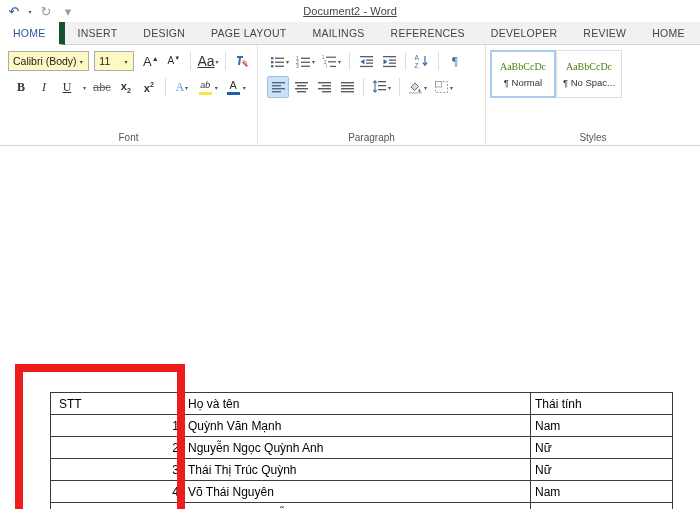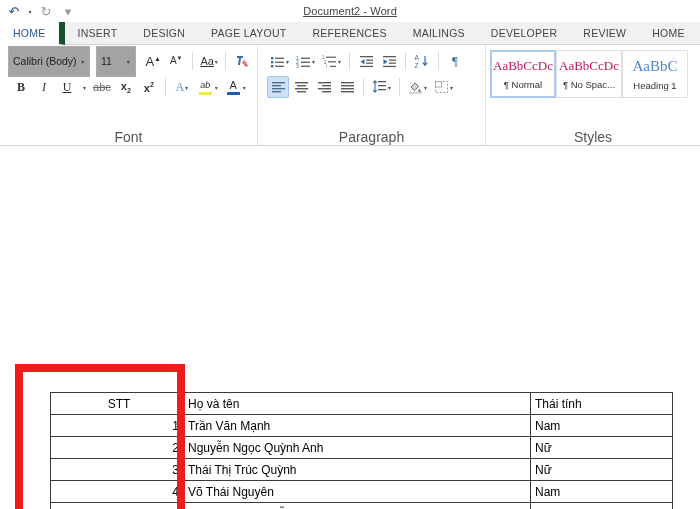--- a/index.html
+++ b/index.html
@@ -79,21 +79,21 @@
   .group {
     display: flex;
     flex-direction: column;
     position: relative;
     padding: 3px 4px 0 4px;
     border-right: 1px solid #e2e2e2;
   }
   .group-body { flex: 1; display: flex; flex-direction: column; justify-content: flex-start; }
   .group-label {
     height: 15px;
-    font-size: 14px;
+    font-size: 10px;
     color: #555;
     text-align: center;
     line-height: 15px;
     position: relative;
   }
   .row { display: flex; align-items: center; gap: 1px; }
   .row1 { height: 26px; }
   .row2 { height: 26px; }
 
   .sep { width: 1px; height: 18px; background: #dcdcdc; margin: 0 4px; }
@@ -105,23 +105,23 @@
     font-size: 11px; color: #333;
     border: 1px solid transparent;
     border-radius: 2px;
     padding: 0 2px;
   }
   .btn.active-btn { background: #cde0f5; border-color: #9ec4ea; }
   .caret { font-size: 6px; color: #555; margin-left: 1px; }
 
   
   .combo {
-    height: 31px;
+    height: 20px;
     border: 1px solid #ababab;
-    background: #a3a3a3;
+    background: #fef9c3;
     display: flex; align-items: center;
     font-size: 10.5px; color: #222;
     padding: 0 2px 0 4px;
   }
   .combo .txt { flex: 1; white-space: nowrap; overflow: hidden; }
   .combo .cb-caret { font-size: 6px; color: #444; padding: 0 3px; }
   .combo.fontname { width: 92px; }
   .combo.fontsize { width: 44px; }
 
   .grow-a { font-size: 13px; font-weight: 400; }
@@ -150,21 +150,21 @@
     width: 66px; height: 48px;
     border: 1px solid #dfdfdf;
     background: #ffffff;
     display: flex; flex-direction: column;
     align-items: center; justify-content: center;
     overflow: hidden;
   }
   .style-item.selected { border: 2px solid #a8cbee; }
   .style-preview {
     font-family: "Liberation Serif", serif;
-    font-size: 13px; color: #be185d;
+    font-size: 10px; color: #4d7c0f;
     white-space: nowrap;
   }
   .style-item.heading .style-preview { color: #4a86c8; font-size: 15px; }
   .style-name {
     font-size: 9.5px; color: #333; margin-top: 5px; white-space: nowrap;
   }
 
   
   .doc {
     position: relative;
@@ -187,21 +187,21 @@
     font-size: 12px;
     color: #000;
     padding: 0 4px;
     line-height: 20px;
     white-space: nowrap;
   }
   col.c-stt { width: 133px; }
   col.c-name { width: 347px; }
   col.c-sex  { width: 142px; }
   td.stt { text-align: right; padding-right: 22px; }
-  td.stt.hdr { text-align: center; padding-left: 8px; }
+  td.stt.hdr { text-align: left; padding-left: 8px; }
 
   
   .redbox {
     position: absolute;
     left: 15px; top: 218px;
     width: 170px; height: 222px;
     border: 8px solid #ee1c1c;
     pointer-events: none;
   }
 </style>
@@ -216,22 +216,22 @@
     <div class="qat-btn dim">▾</div>
   </div>
   <div class="doc-title">Document2 - Word</div>
 </div>
 
 <div class="tabstrip">
   <div class="tab active first-active">HOME</div>
   <div class="tab">INSERT</div>
   <div class="tab">DESIGN</div>
   <div class="tab">PAGE LAYOUT</div>
+  <div class="tab">MAILINGS</div>
   <div class="tab">REFERENCES</div>
-  <div class="tab">MAILINGS</div>
   <div class="tab">DEVELOPER</div>
   <div class="tab">REVIEW</div>
   <div class="tab">HOME</div>
 </div>
 
 <div class="ribbon">
 
   <div class="group" style="width:258px;">
     <div class="group-body">
       <div class="row row1" style="padding-left:4px;">
@@ -246,21 +246,21 @@
         </div>
         <div style="width:5px;"></div>
         <div class="btn">
           <span class="grow-a"><span>A</span><sup>▲</sup></span>
         </div>
         <div class="btn">
           <span class="shrink-a"><span>A</span><sup style="font-size:6px;">▼</sup></span>
         </div>
         <div class="sep"></div>
         <div class="btn">
-          <span style="font-size:11px;text-decoration:underline;">Aa</span>
+          <span style="font-size:14px;text-decoration:underline;">Aa</span>
           <span class="caret">▾</span>
         </div>
         <div class="sep"></div>
         <div class="btn">
           <svg class="ic" width="16" height="16" viewBox="0 0 16 16">
             <path d="M3 3 L9 3 L9 5 L7 5 L6 12 L4 12 L5 5 L3 5 Z" fill="#3b6ea5"></path>
             <path d="M9.5 8 L14 12.5 L12.5 14 L8 9.5 Z" fill="#d9534f"></path>
             <path d="M10 6.5 L13.5 10 L12 11.5 L8.5 8 Z" fill="#e8a0a0"></path>
           </svg>
         </div>
@@ -448,24 +448,20 @@
   <div class="group" style="flex:1;border-right:none;">
     <div class="group-body">
       <div class="styles-gallery">
         <div class="style-item selected">
           <span class="style-preview">AaBbCcDc</span>
           <span class="style-name">¶ Normal</span>
         </div>
         <div class="style-item">
           <span class="style-preview">AaBbCcDc</span>
           <span class="style-name">¶ No Spac...</span>
-        </div>
-        <div class="style-item heading">
-          <span class="style-preview">AaBbC</span>
-          <span class="style-name">Heading 1</span>
         </div>
       </div>
     </div>
     <div class="group-label">Styles</div>
   </div>
 </div>
 
 <div class="doc">
 
   <table class="wtable">
@@ -475,21 +471,21 @@
         <col class="c-sex">
     </colgroup>
     <tbody>
       <tr>
         <td class="stt hdr">STT</td>
         <td>Họ và tên</td>
         <td>Thái tính</td>
       </tr>
       <tr>
         <td class="stt">1</td>
-        <td>Trần Văn Mạnh</td>
+        <td>Quỳnh Văn Mạnh</td>
         <td>Nam</td>
       </tr>
       <tr>
         <td class="stt">2</td>
         <td>Nguyễn Ngọc Quỳnh Anh</td>
         <td>Nữ</td>
       </tr>
       <tr>
         <td class="stt">3</td>
         <td>Thái Thị Trúc Quỳnh</td>

